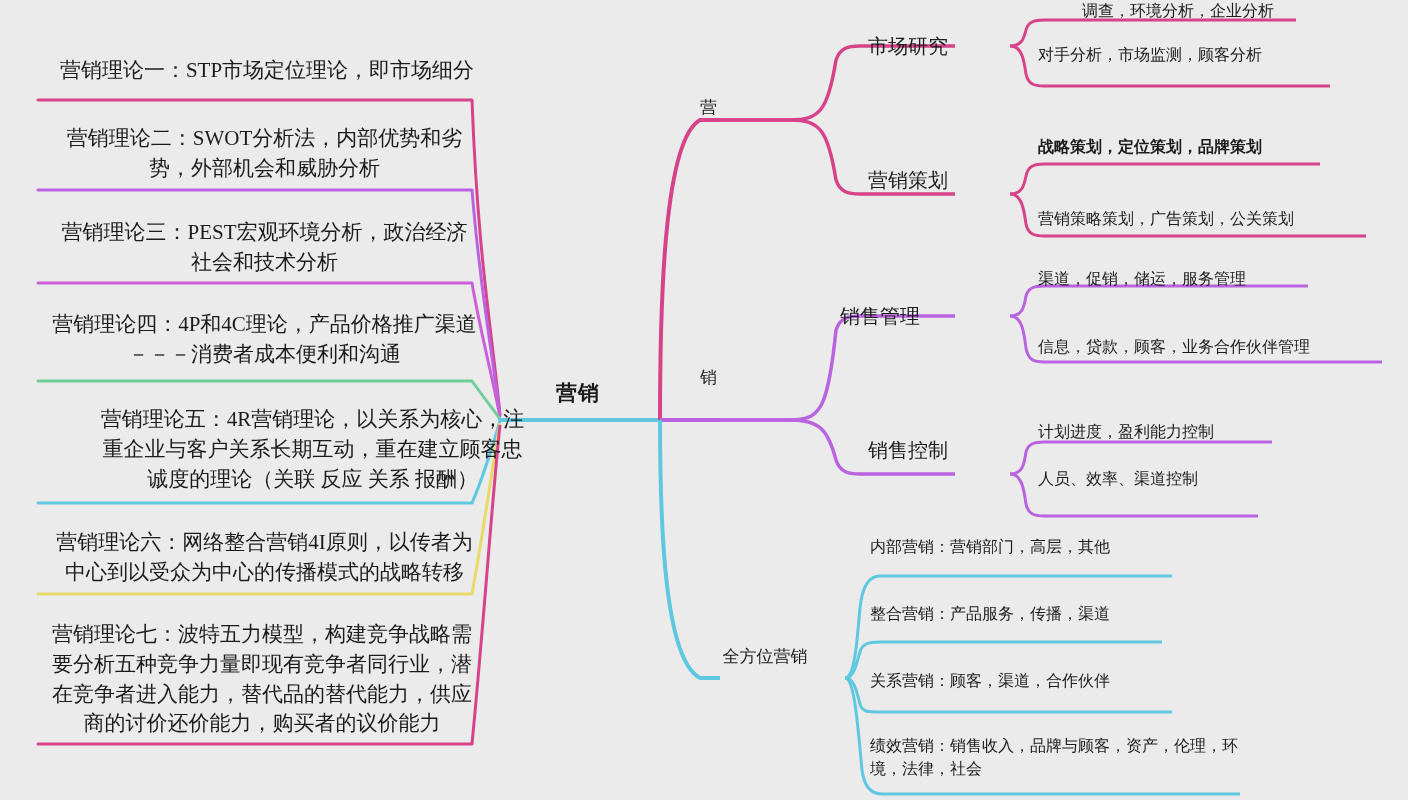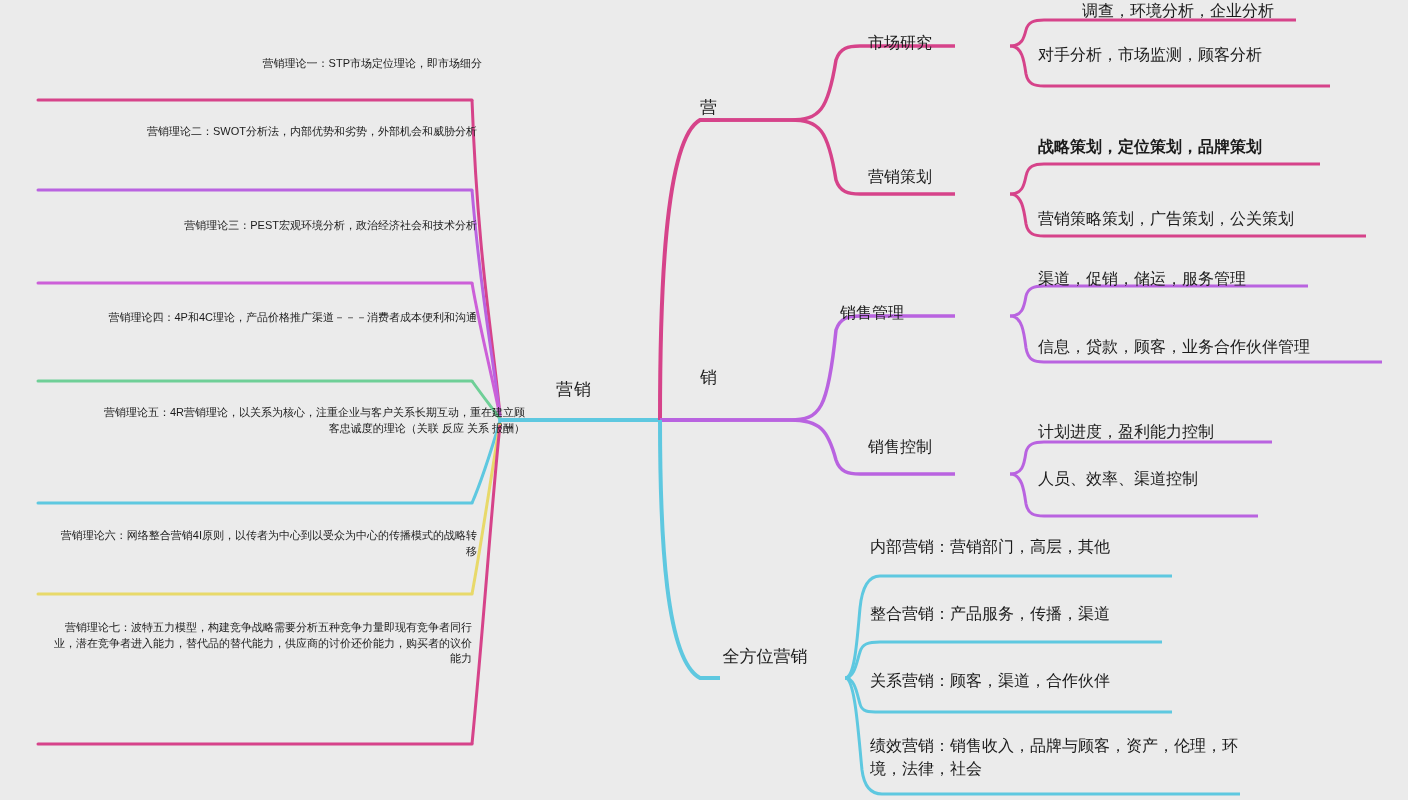--- a/index.html
+++ b/index.html
@@ -29,36 +29,37 @@
     height: 800px;
     pointer-events: none;
   }
   .node {
     position: absolute;
     box-sizing: border-box;
     line-height: 1.42;
     white-space: pre-wrap;
   }
   .root-label {
-    font-size: 17px;
-    font-weight: normal;
+    font-size: 21px;
+    font-weight: bold;
     letter-spacing: 1px;
   }
   .branch-label {
     font-size: 17px;
   }
   .sub-label {
-    font-size: 16px;
+    font-size: 20px;
   }
   .leaf-label {
     font-size: 16px;
   }
   .left-leaf {
-    font-size: 11px;
-    text-align: right;
+    font-size: 21px;
+    text-align: center;
+    font-family: Liberation Serif, serif;
   }
 </style>
 </head>
 <body>
 
 <div id="canvas">
 
   <svg id="wires" viewBox="0 0 1408 800">
 
     <path d="M38 100 L472 100" stroke="#d6438a" stroke-width="3" fill="none" stroke-linecap="round"></path>

